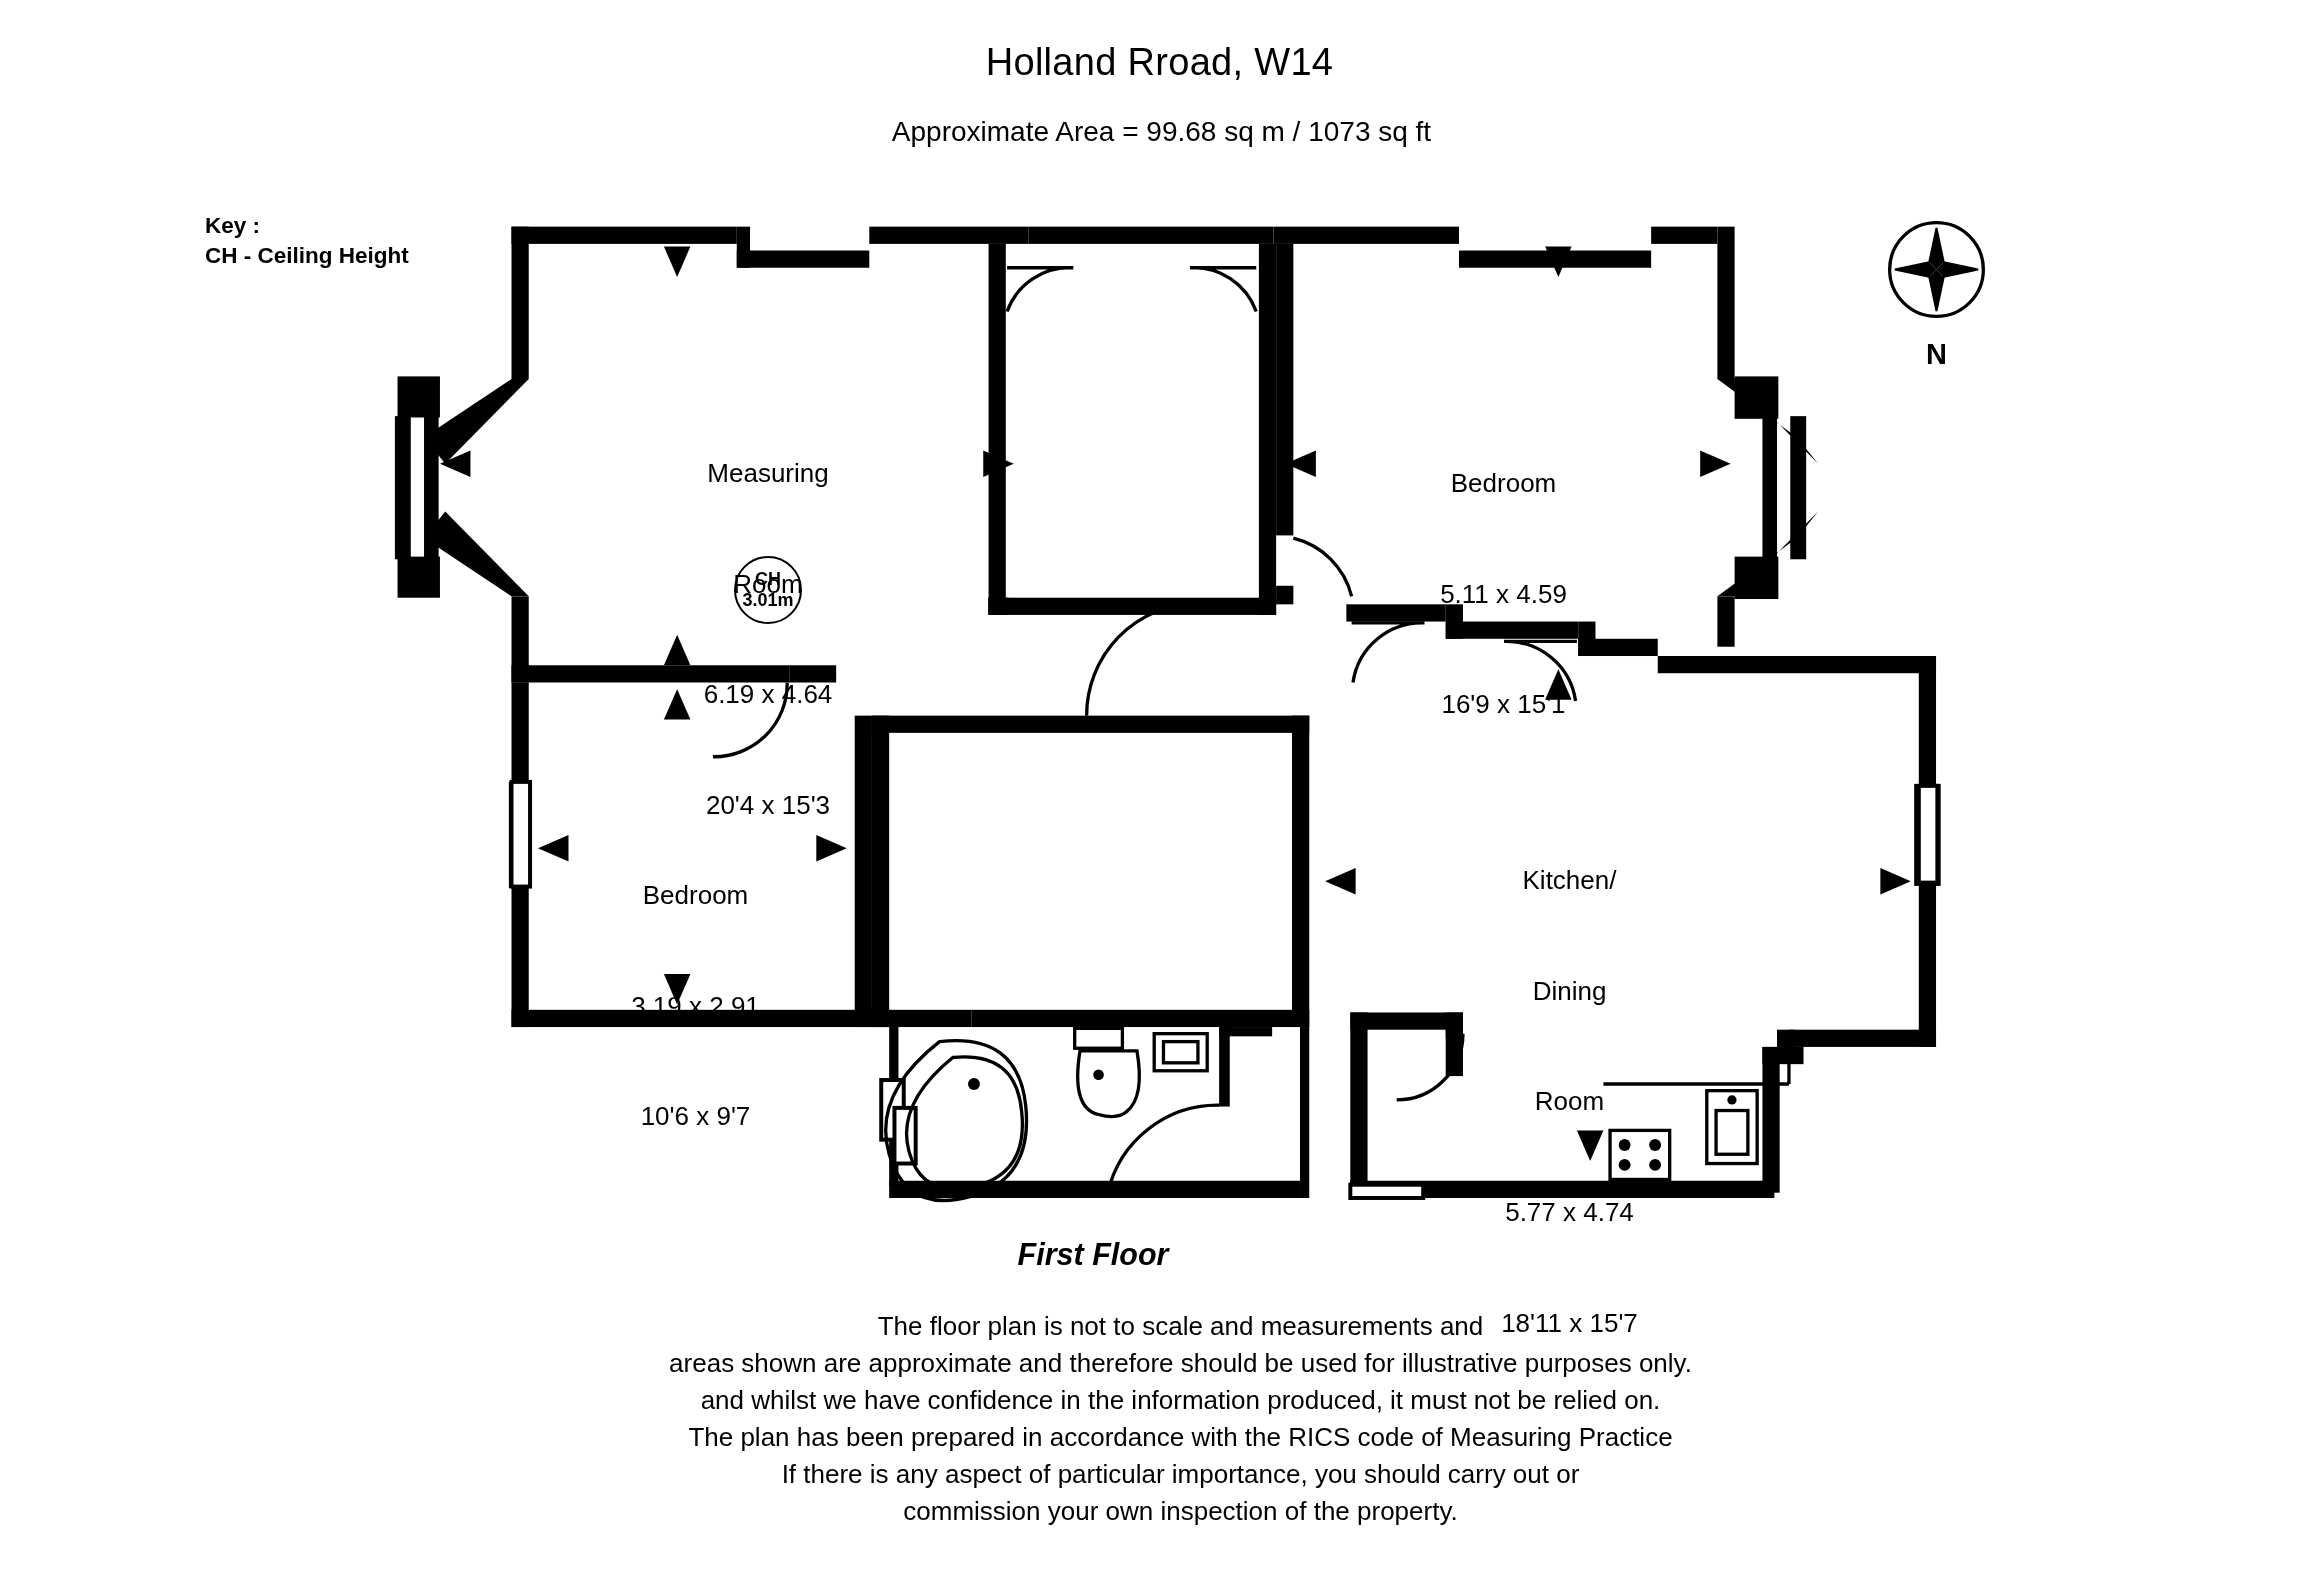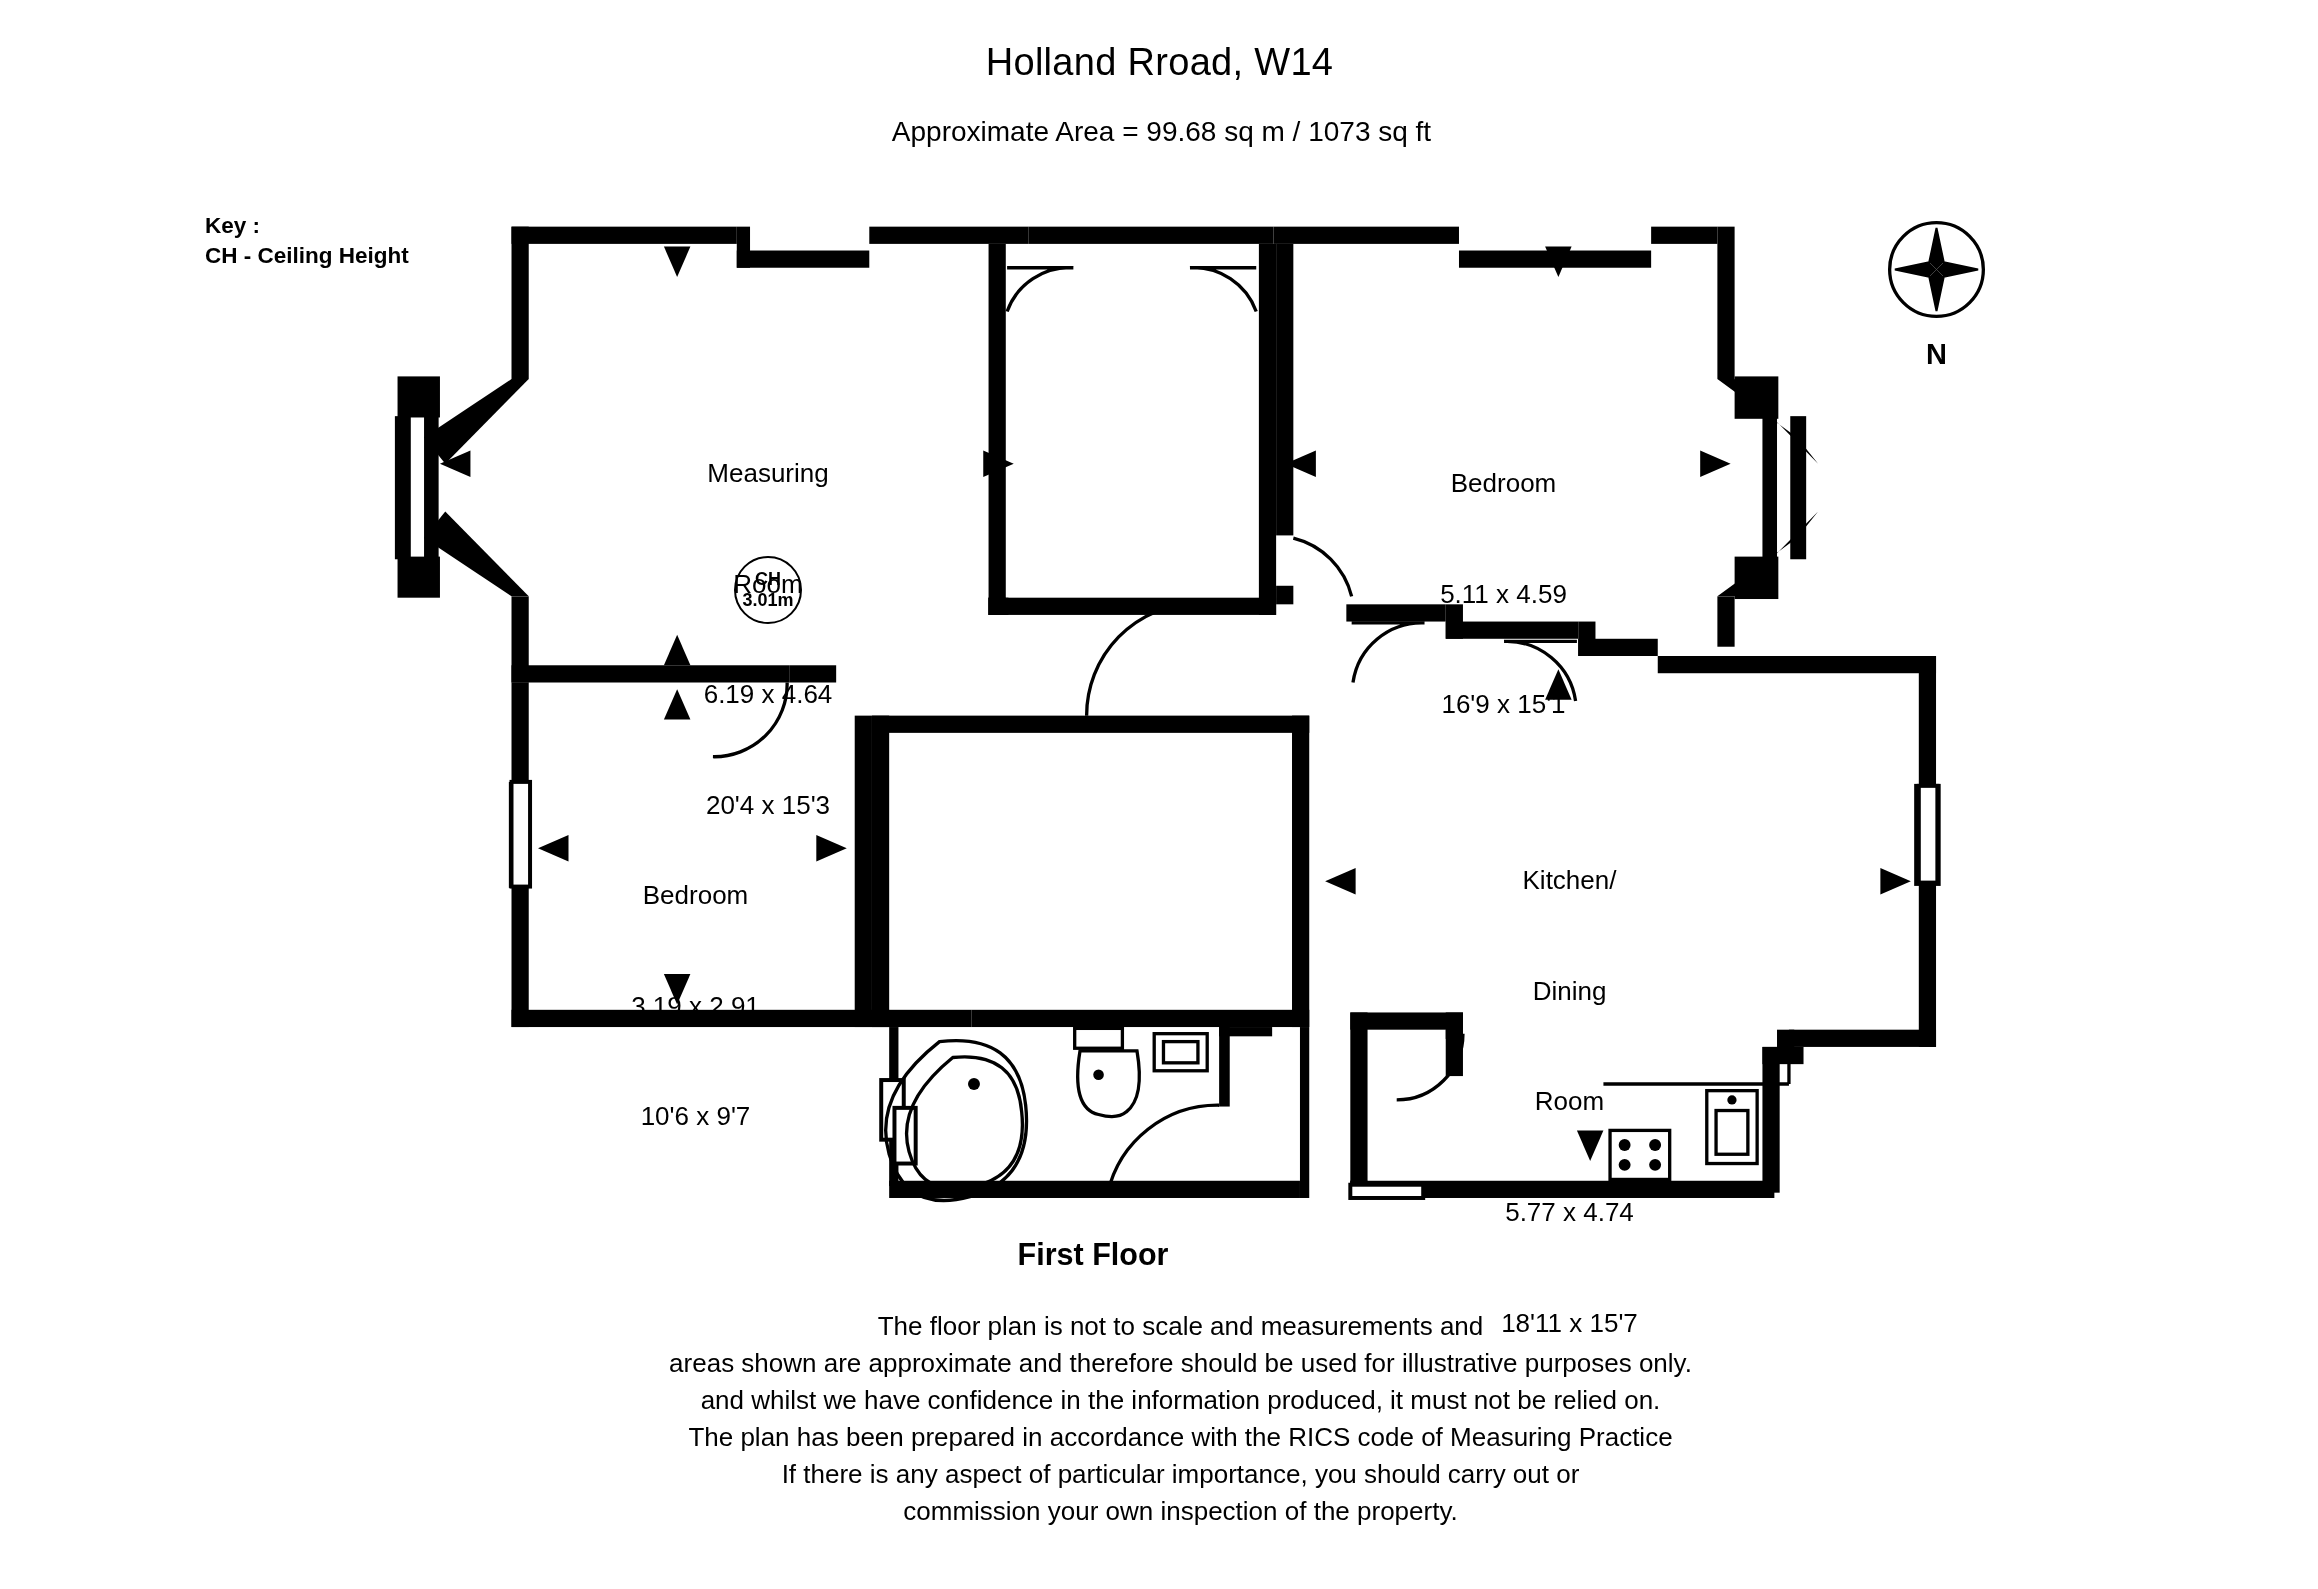--- a/index.html
+++ b/index.html
@@ -45,20 +45,21 @@
     font-weight: bold;
     line-height: 1.35;
   }
   .floor-label {
     position: absolute;
     left: 861px; top: 1237px;
     width: 464px;
     text-align: center;
     font-size: 30.5px;
     font-weight: bold;
+    font-style: italic;
   }
   .disclaimer {
     position: absolute;
     left: 0; top: 1308px;
     width: 2319px;
     text-align: center;
     font-size: 26px;
     line-height: 1.42;
     padding-left: 21px;
   }

